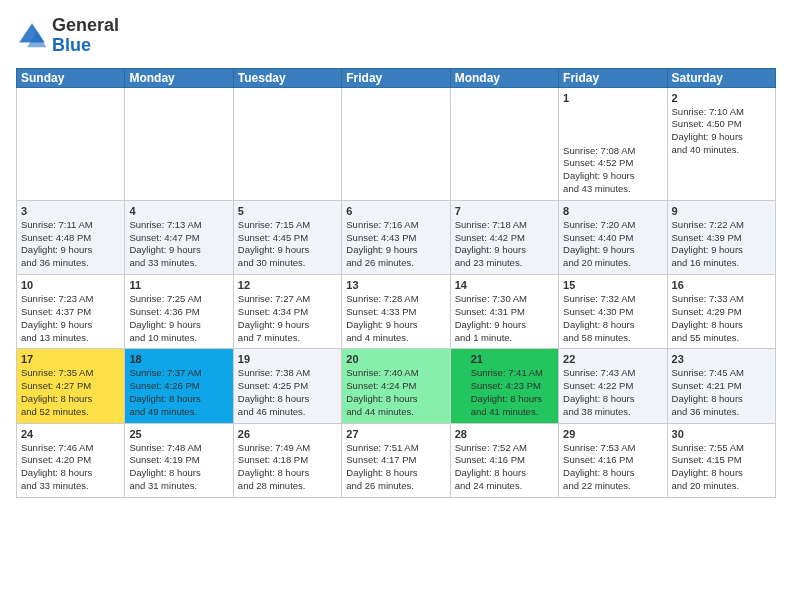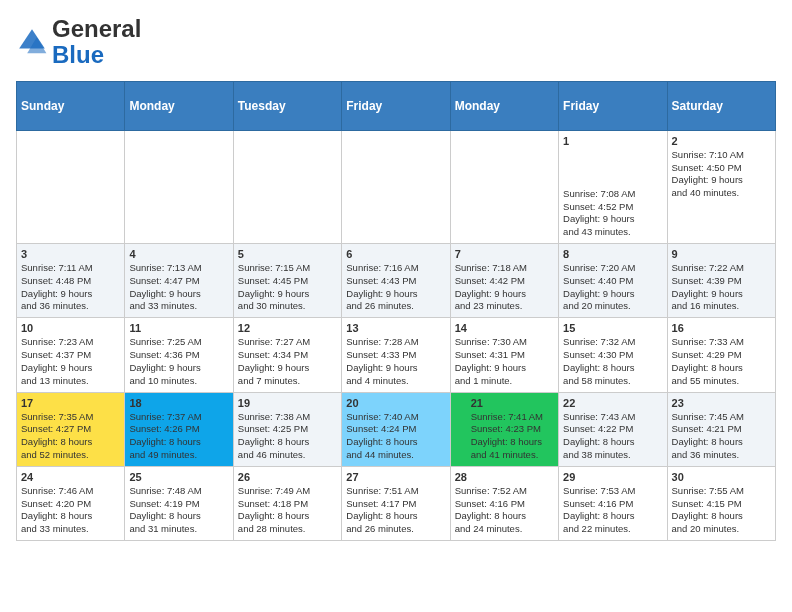--- a/index.html
+++ b/index.html
@@ -15,21 +15,21 @@
       justify-content: space-between;
       align-items: flex-start;
       margin-bottom: 12px;
     }
     .logo {
       display: flex;
       align-items: center;
       gap: 4px;
     }
     .logo-text {
-      font-size: 24px;
+      font-size: 18px;
       font-weight: bold;
       line-height: 1.1;
     }
     .logo-text span.general { color: #333; }
     .logo-text span.blue { color: #1a6abf; }
     .logo-icon {
       width: 32px;
       height: 32px;
     }
     .title-block {
@@ -46,21 +46,21 @@
     }
     .calendar {
       width: 100%;
       border-collapse: collapse;
     }
     .calendar th {
       background: #3a7ebf;
       color: #fff;
       font-size: 12px;
       font-weight: bold;
-      padding: 17px 4px;
+      padding: 2px 4px;
       text-align: left;
       border: 1px solid #2d6aa0;
     }
     .calendar td {
       border: 1px solid #ccc;
       vertical-align: top;
       padding: 4px;
       width: calc(100% / 7);
       min-height: 80px;
       font-size: 10px;
@@ -256,21 +256,21 @@
 Daylight: 8 hours
 and 49 minutes.</div>
         </td>
         <td style="background: rgb(240, 244, 248);">
           <span class="day-num">19</span>
           <div class="day-info" style="white-space: pre-line;">Sunrise: 7:38 AM
 Sunset: 4:25 PM
 Daylight: 8 hours
 and 46 minutes.</div>
         </td>
-        <td style="background: #7dd3fc;">
+        <td style="background: #86efac;">
           <span class="day-num">20</span>
           <div class="day-info" style="white-space: pre-line;">Sunrise: 7:40 AM
 Sunset: 4:24 PM
 Daylight: 8 hours
 and 44 minutes.</div>
         </td>
         <td style="background: #22c55e; padding-left: 20px;">
           <span class="day-num">21</span>
           <div class="day-info" style="white-space: pre-line;">Sunrise: 7:41 AM
 Sunset: 4:23 PM

